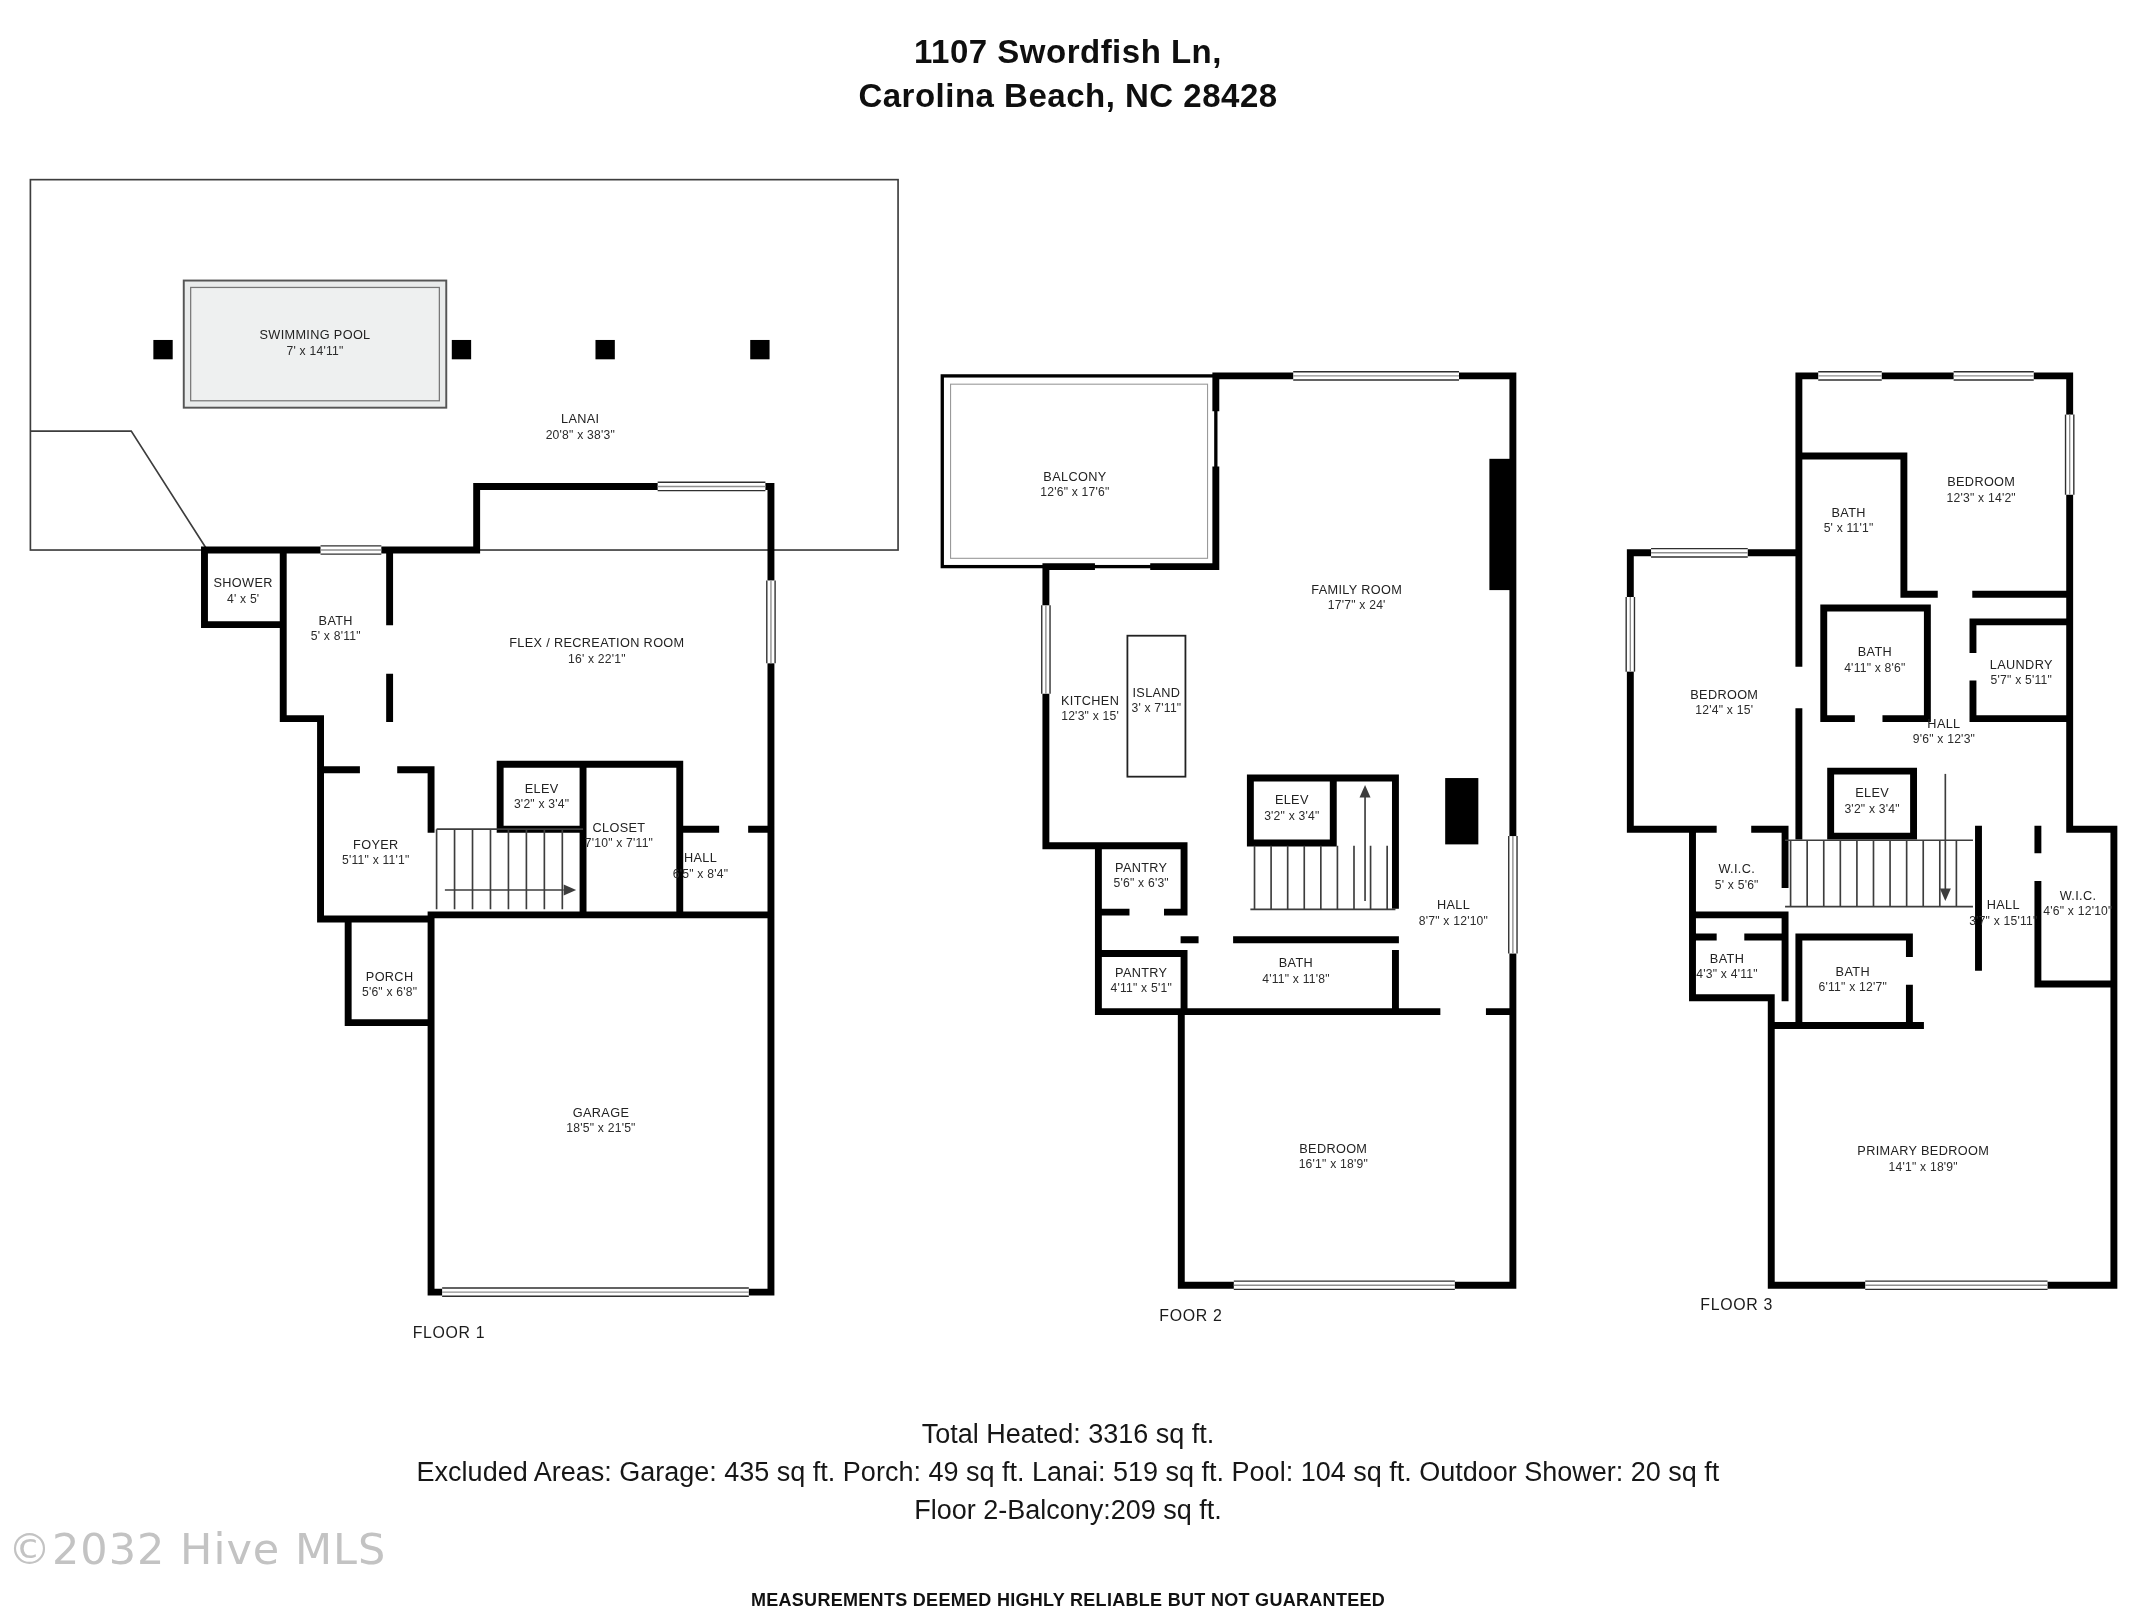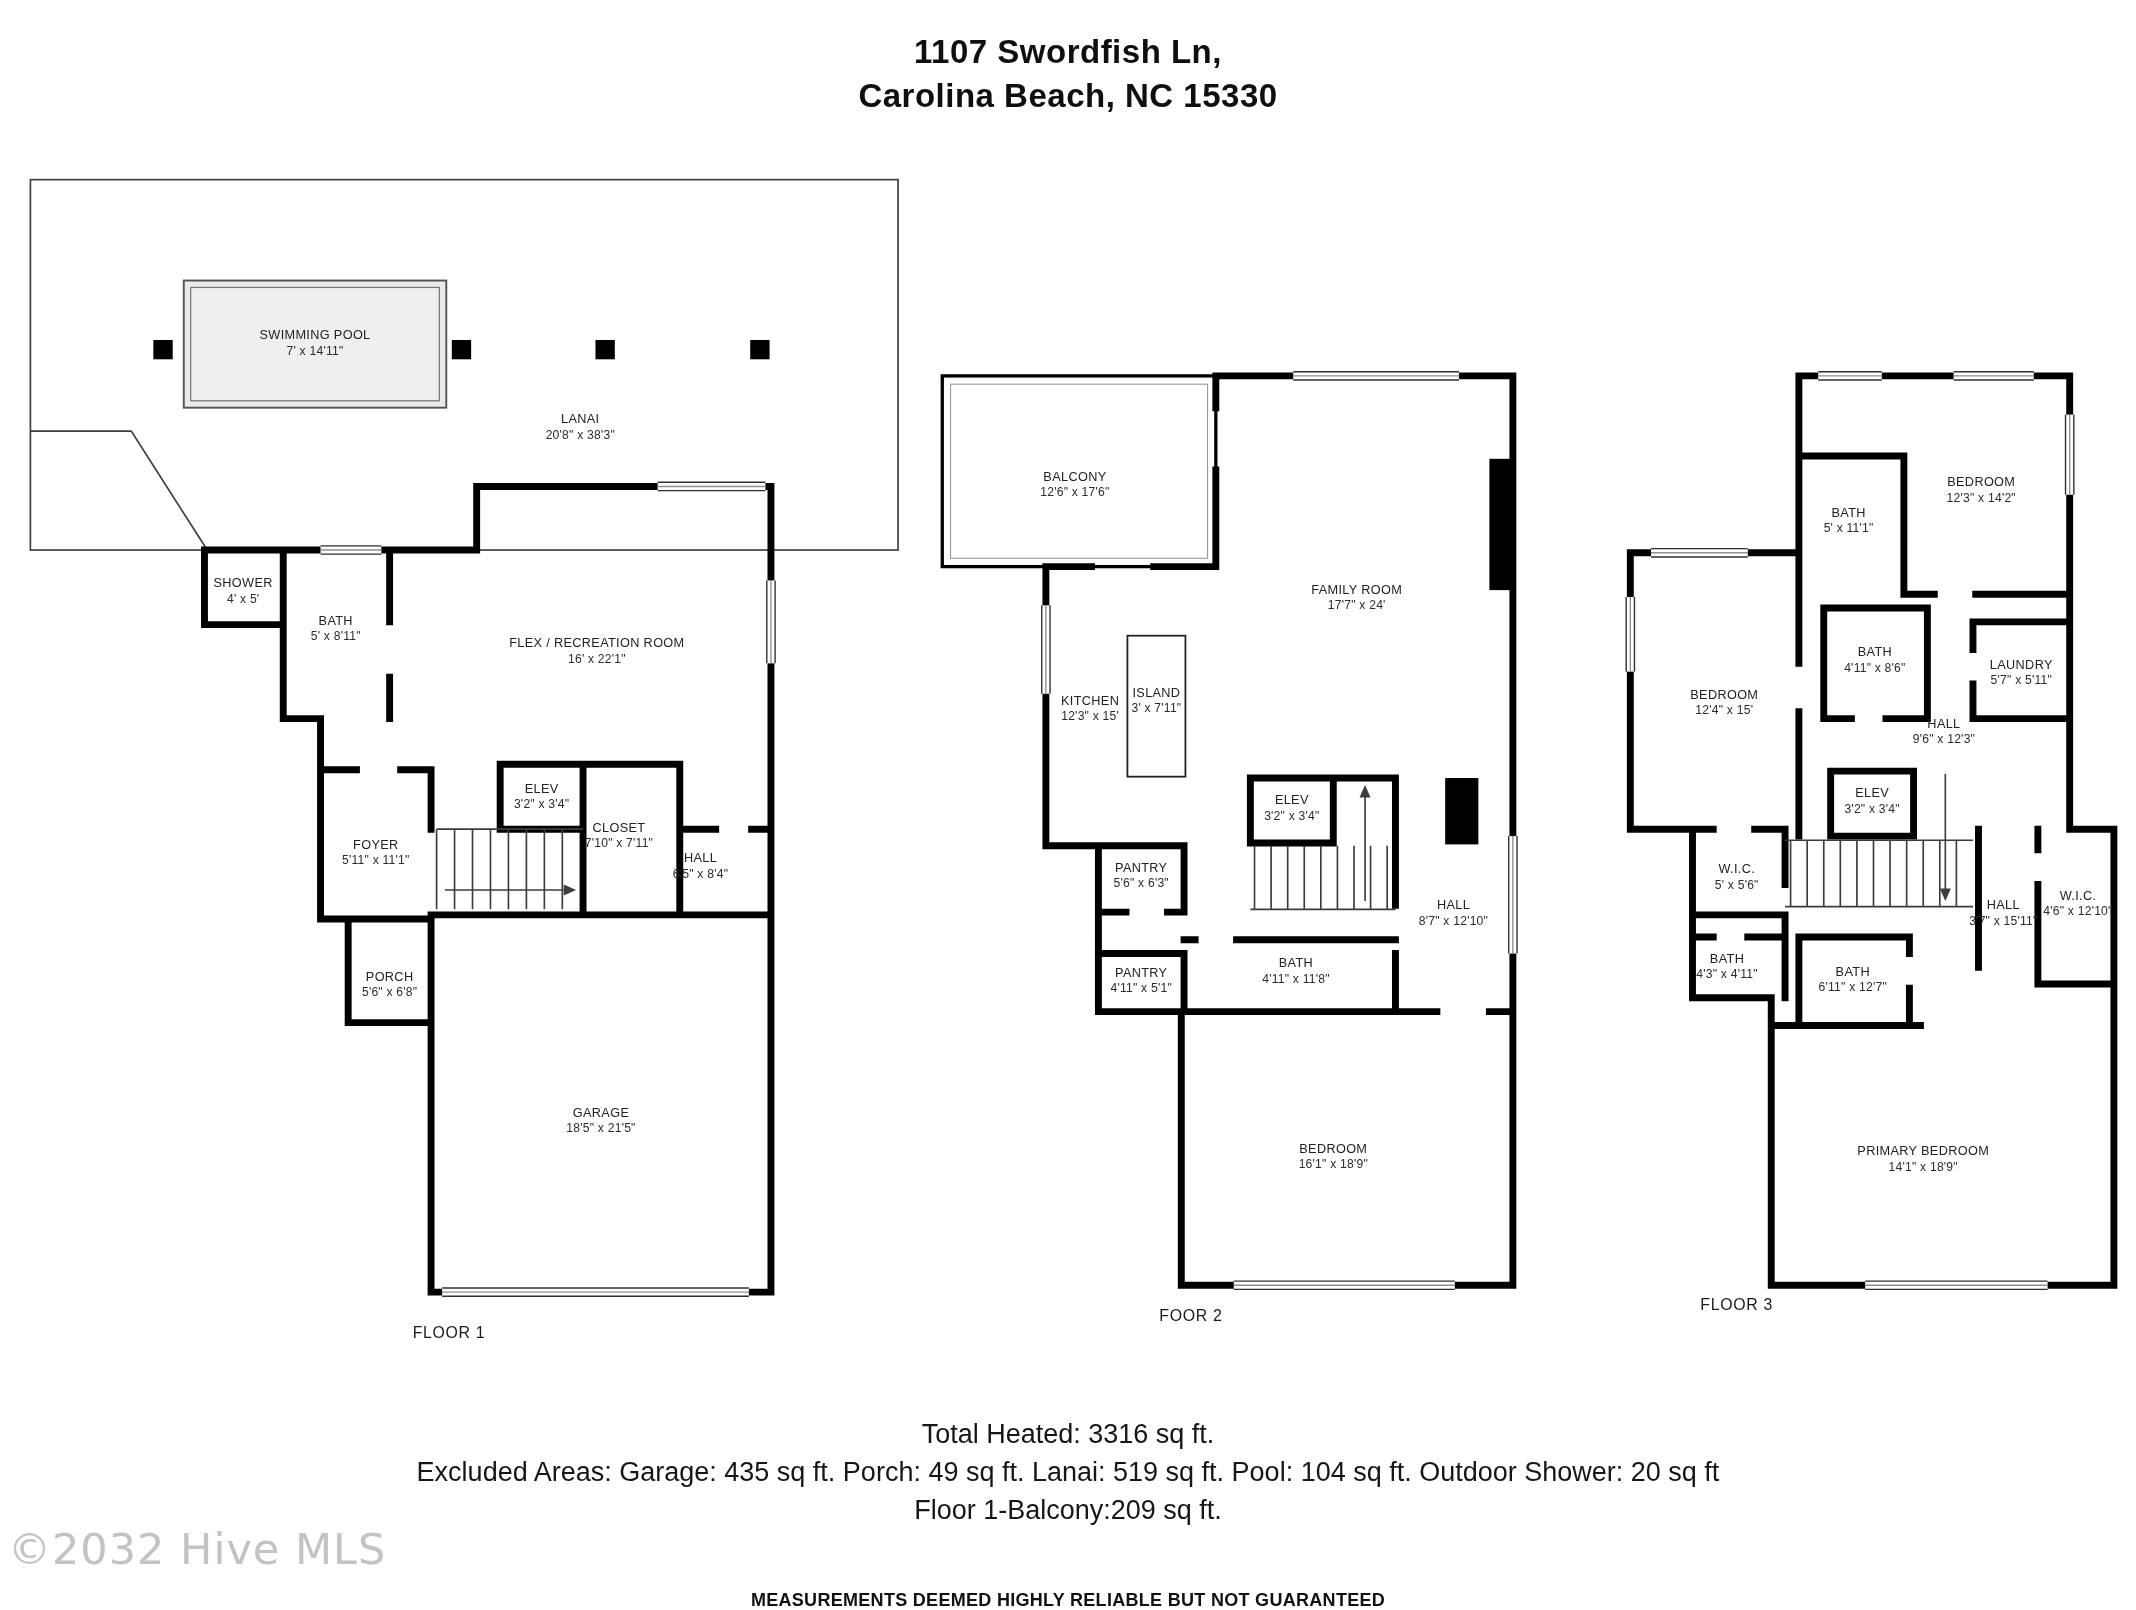--- a/index.html
+++ b/index.html
@@ -28,21 +28,21 @@
   text.rd{font:400 8.8px "Liberation Sans",sans-serif;fill:#2b2b2b;text-anchor:middle;letter-spacing:.15px;}
   text.fl{font:400 11.5px "Liberation Sans",sans-serif;fill:#1b1b1b;text-anchor:middle;letter-spacing:.5px;}
 </style>
 </head>
 <body>
 
 <div id="page">
 
   <div class="header">
     <div>1107 Swordfish Ln,</div>
-    <div>Carolina Beach, NC 15330</div>
+    <div>Carolina Beach, NC 28428</div>
   </div>
 
   <svg id="plan-svg" width="2136" height="1610" viewBox="0 0 1546 1165" preserveAspectRatio="none" xmlns="http://www.w3.org/2000/svg">
 
     <g>
 
       <rect class="thin" x="22" y="130" width="628" height="268"></rect>
       <path class="thin" d="M22 312 H95 L150 398"></path>
 
       <rect x="133" y="203" width="190" height="92" fill="#e9ebeb" stroke="#555" stroke-width="1.4"></rect>
@@ -284,20 +284,20 @@
       <text class="rd" x="1504" y="662">4'6" x 12'10"</text>
       <text class="rl" x="1392" y="836">PRIMARY BEDROOM</text>
       <text class="rd" x="1392" y="847">14'1" x 18'9"</text>
       <text class="fl" x="1257" y="948">FLOOR 3</text>
     </g>
   </svg>
 
   <div class="summary">
     <div class="s-bold">Total Heated: 3316 sq ft.</div>
     <div>Excluded Areas: Garage: 435 sq ft. Porch: 49 sq ft. Lanai: 519 sq ft. Pool: 104 sq ft. Outdoor Shower: 20 sq ft</div>
-    <div>Floor 1-Balcony:209 sq ft.</div>
+    <div>Floor 2-Balcony:209 sq ft.</div>
   </div>
 
   <div class="watermark">©2032 Hive MLS</div>
 
   <div class="disclaimer">MEASUREMENTS DEEMED HIGHLY RELIABLE BUT NOT GUARANTEED</div>
 
 </div>
 
 </body></html>

